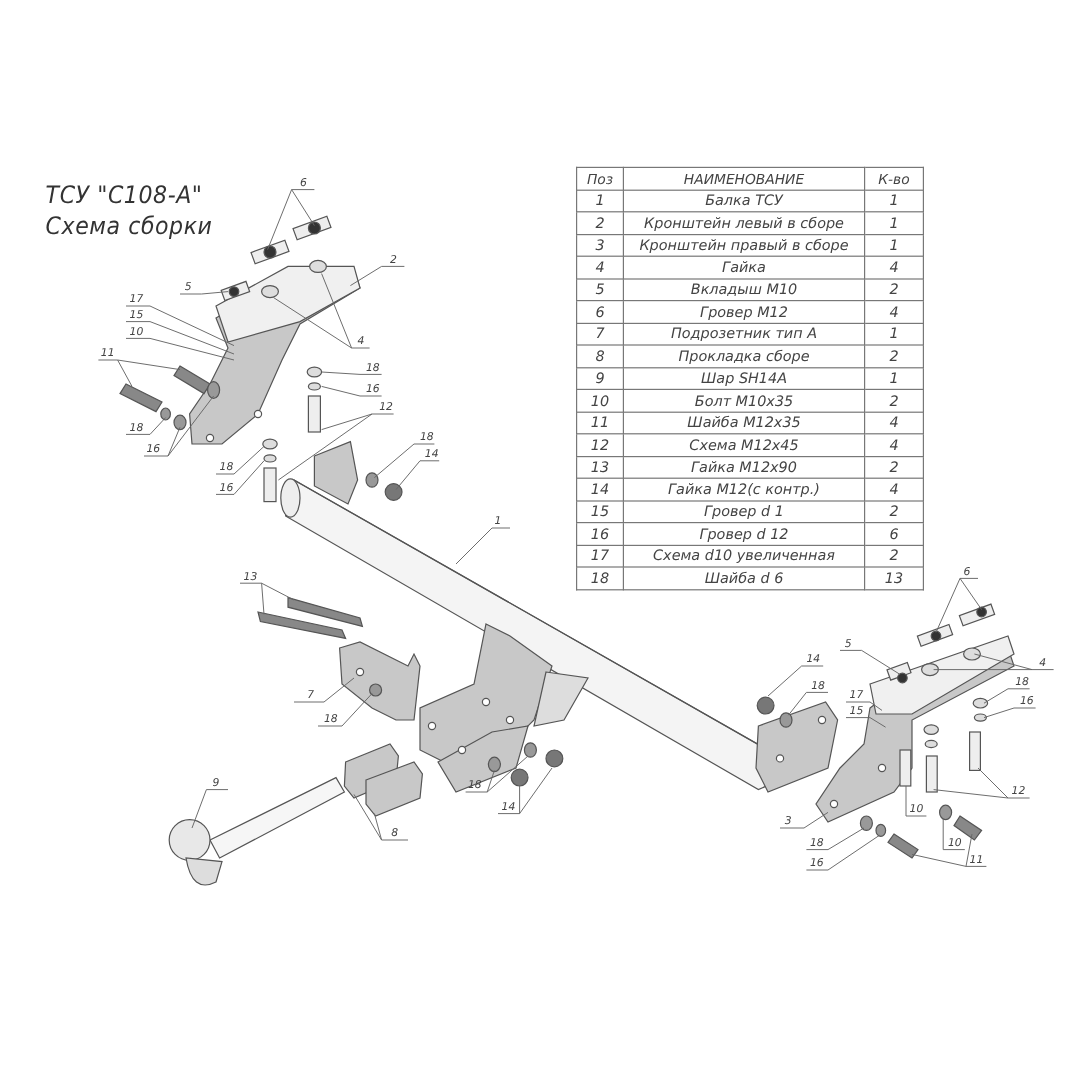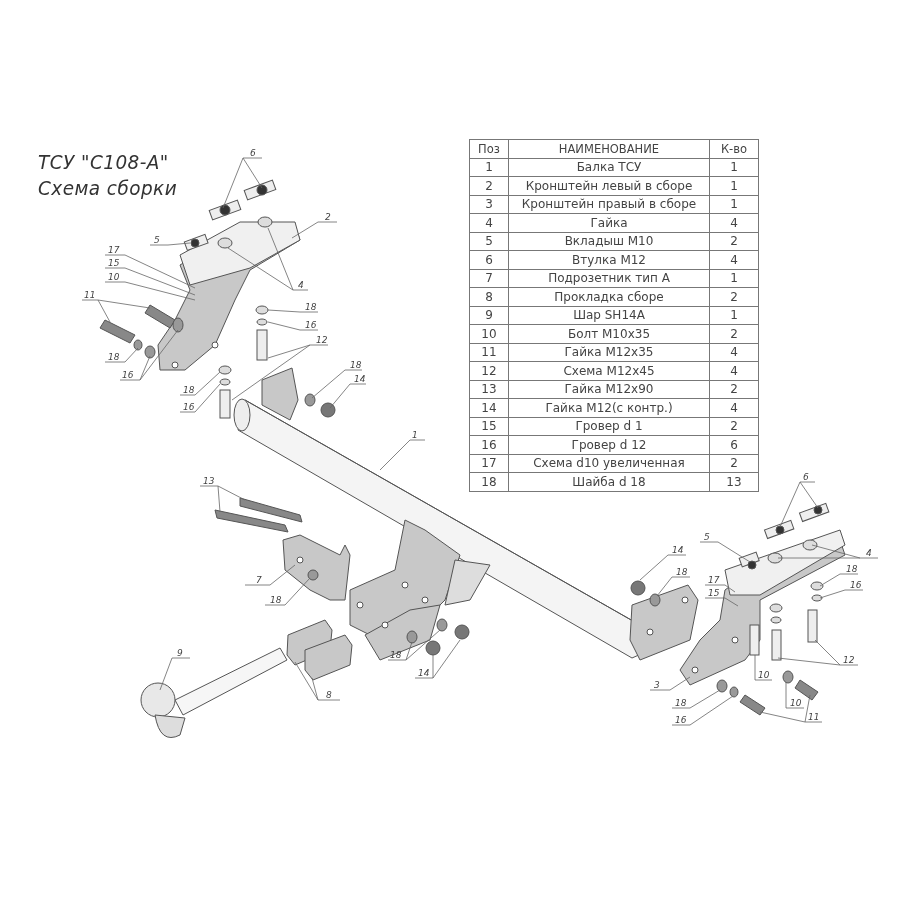--- a/index.html
+++ b/index.html
@@ -1,21 +1,21 @@
 <!DOCTYPE html>
 <html><head>
 <meta charset="utf-8">
 <style>
   html,body{margin:0;padding:0;background:#fff;}
   body{width:900px;height:900px;position:relative;overflow:hidden;font-family:"DejaVu Sans",sans-serif;}
   #canvas{position:absolute;left:0;top:0;width:900px;height:900px;}
   .title{position:absolute;left:38px;font-family:"DejaVu Sans",sans-serif;font-style:italic;font-size:20px;color:#333;letter-spacing:0.5px;transform:scaleX(0.92);transform-origin:left top;}
   #title1{top:150px;}
   #title2{top:176px;}
-  table.parts{position:absolute;left:469px;top:139px;border-collapse:collapse;font-family:"DejaVu Sans",sans-serif;font-size:12px;color:#444;}
+  table.parts{position:absolute;left:480px;top:139px;border-collapse:collapse;font-family:"DejaVu Sans",sans-serif;font-style:italic;font-size:12px;color:#444;}
   table.parts td,table.parts th{border:1px solid #777;height:17.5px;padding:0 2px;text-align:center;font-weight:normal;white-space:nowrap;line-height:16px;}
   table.parts th{font-size:11.5px;}
   .c1{width:34px;}
   .c2{width:196px;margin-top:38px;}
   .c3{width:44px;}
   .callout{position:absolute;font-family:"DejaVu Sans",sans-serif;font-style:italic;font-size:9px;color:#444;}
 </style>
 </head>
 <body>
 
@@ -262,21 +262,21 @@
         <td>Гайка</td>
         <td>4</td>
       </tr>
   <tr>
         <td>5</td>
         <td>Вкладыш М10</td>
         <td>2</td>
       </tr>
   <tr>
         <td>6</td>
-        <td>Втулка М12</td>
+        <td>Гровер М12</td>
         <td>4</td>
       </tr>
   <tr>
         <td>7</td>
         <td>Подрозетник тип А</td>
         <td>1</td>
       </tr>
   <tr>
         <td>8</td>
         <td>Прокладка сборе</td>
@@ -287,21 +287,21 @@
         <td>Шар SH14A</td>
         <td>1</td>
       </tr>
   <tr>
         <td>10</td>
         <td>Болт М10х35</td>
         <td>2</td>
       </tr>
   <tr>
         <td>11</td>
-        <td>Гайка М12х35</td>
+        <td>Шайба М12х35</td>
         <td>4</td>
       </tr>
   <tr>
         <td>12</td>
         <td>Схема М12х45</td>
         <td>4</td>
       </tr>
   <tr>
         <td>13</td>
         <td>Гайка М12х90</td>
@@ -322,21 +322,21 @@
         <td>Гровер d 12</td>
         <td>6</td>
       </tr>
   <tr>
         <td>17</td>
         <td>Схема d10 увеличенная</td>
         <td>2</td>
       </tr>
   <tr>
         <td>18</td>
-        <td>Шайба d 18</td>
+        <td>Шайба d 6</td>
         <td>13</td>
       </tr>
 </tbody>
   </table>
 
 <span class="callout" style="left:250px;top:148px">6</span>
 <span class="callout" style="left:325px;top:212px">2</span>
 <span class="callout" style="left:108px;top:245px">17</span>
 <span class="callout" style="left:108px;top:258px">15</span>
 <span class="callout" style="left:108px;top:272px">10</span>

